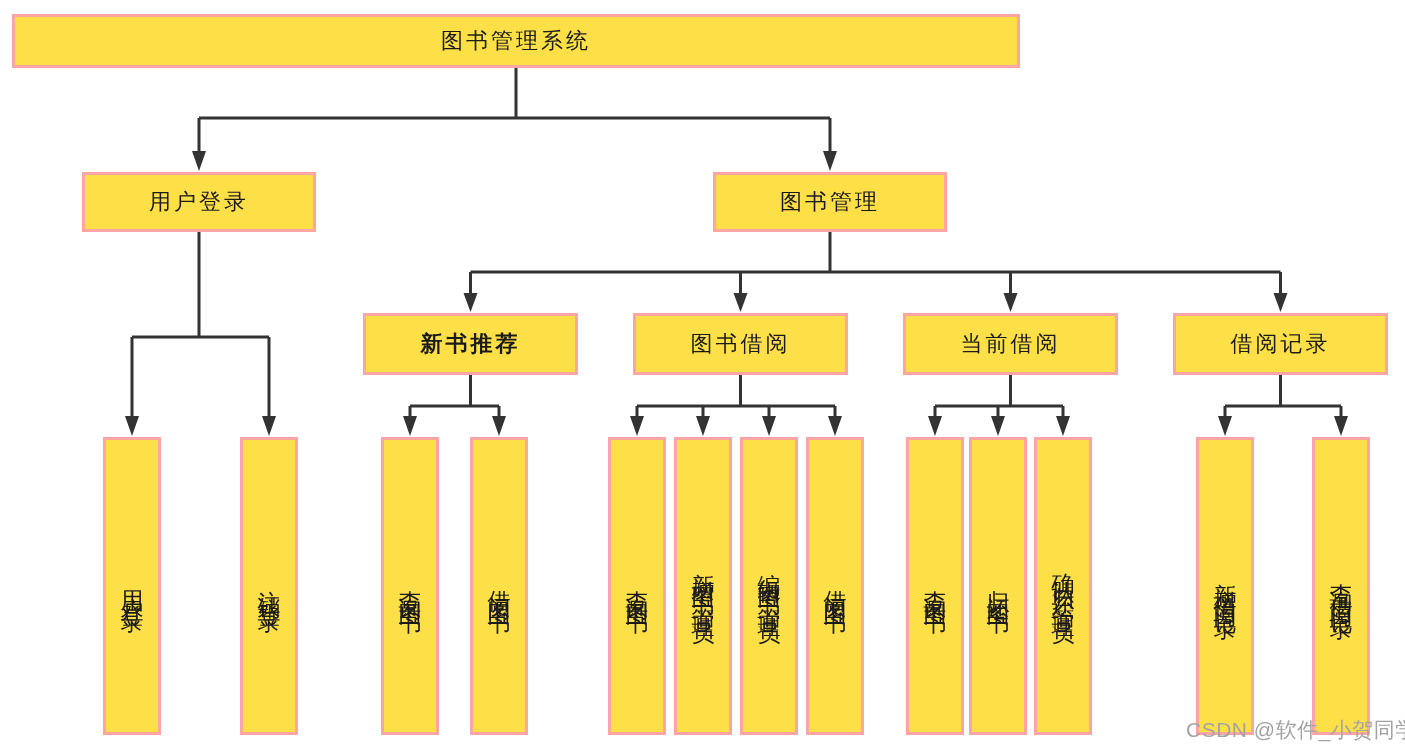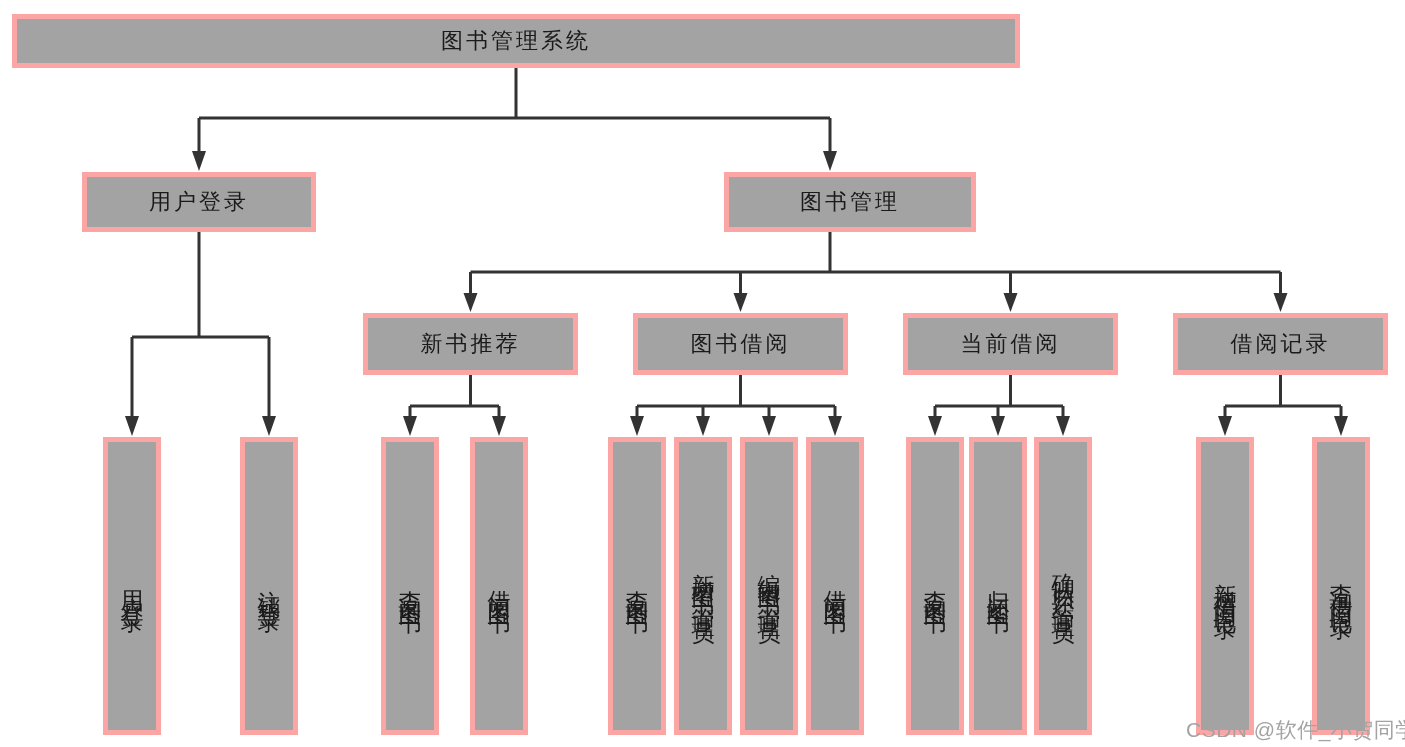--- a/index.html
+++ b/index.html
@@ -17,22 +17,22 @@
   }
   .connectors {
     position: absolute;
     left: 0; top: 0;
     width: 1405px;
     height: 747px;
   }
   .node {
     position: absolute;
     box-sizing: border-box;
-    background: #a3a3a3;
-    border: 5px solid #fca5a5;
+    background: #fde047;
+    border: 3px solid #fca5a5;
     display: flex;
     align-items: center;
     justify-content: center;
     color: #1a1a1a;
   }
   .hnode span {
     font-size: 22px;
     letter-spacing: 3px;
     white-space: nowrap;
     line-height: 1;
@@ -102,25 +102,25 @@
     </g>
   </svg>
 
   <div class="node hnode" style="left:12px; top:14px; width:1008px; height:54px;">
     <span>图书管理系统</span>
   </div>
 
   <div class="node hnode" style="left:82px; top:172px; width:234px; height:60px;">
     <span>用户登录</span>
   </div>
-  <div class="node hnode" style="left:713px; top:172px; width:252px; height:60px;margin-left:11px;">
+  <div class="node hnode" style="left:713px; top:172px; width:234px; height:60px;">
     <span>图书管理</span>
   </div>
 
-  <div class="node hnode" style="left:363px; top:313px; width:215px; height:62px;">
+  <div class="node hnode" style="left:363px; top:313px; width:215px; height:62px;font-weight:bold;">
     <span>新书推荐</span>
   </div>
   <div class="node hnode" style="left:903px; top:313px; width:215px; height:62px;">
     <span>当前借阅</span>
   </div>
   <div class="node hnode" style="left:633px; top:313px; width:215px; height:62px;">
     <span>图书借阅</span>
   </div>
   <div class="node hnode" style="left:1173px; top:313px; width:215px; height:62px;">
     <span>借阅记录</span>

